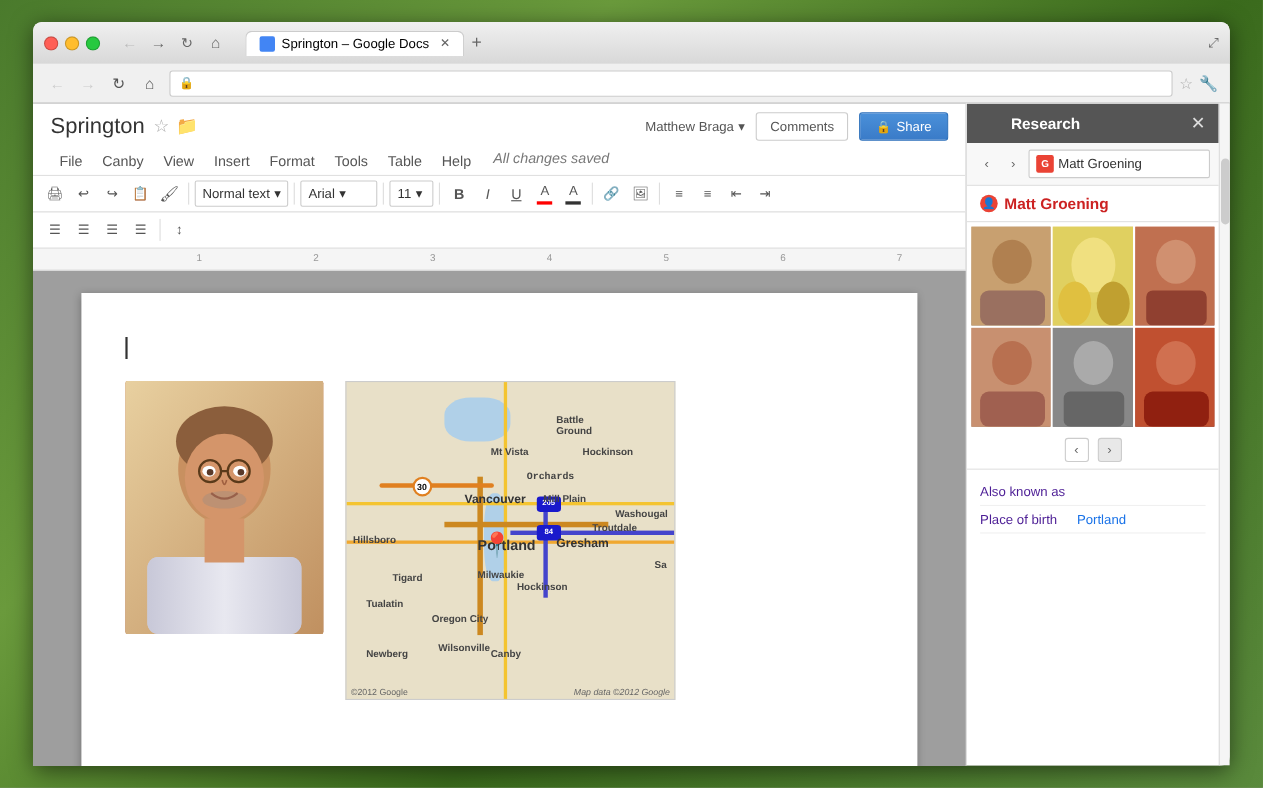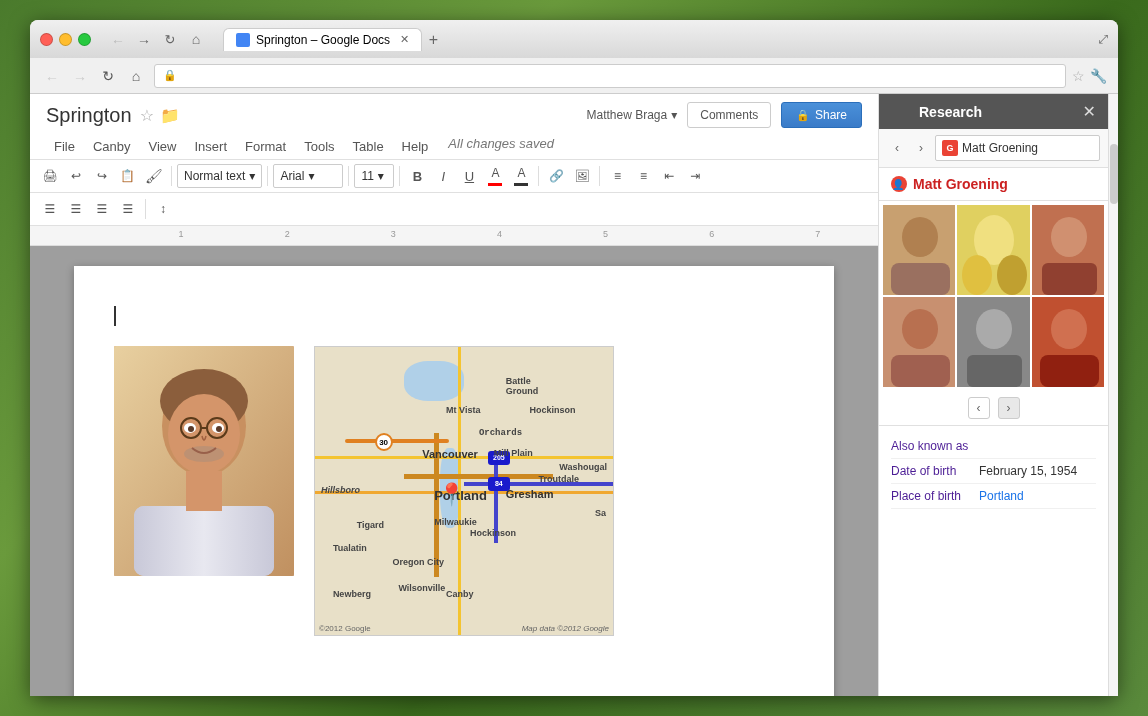--- a/index.html
+++ b/index.html
@@ -470,21 +470,21 @@
                 <div style="position:absolute;top:47%;left:50%;width:50%;height:4px;background:#4444cc;"></div>
                 <div style="position:absolute;top:45%;left:58%;background:#1a1acc;border-radius:3px;width:22px;height:14px;font-size:7px;display:flex;align-items:center;justify-content:center;color:white;font-weight:bold;">84</div>
 
                 <div class="map-label" style="top:10%;left:64%;">Battle<br>Ground</div>
                 <div class="map-label" style="top:20%;left:44%;">Mt Vista</div>
                 <div class="map-label" style="top:20%;left:72%;">Hockinson</div>
                 <div class="map-label" style="top:28%;left:55%;font-family:Liberation Mono, monospace;">Orchards</div>
                 <div class="map-label" style="top:35%;left:36%;font-size:11px;font-weight:bold;color:#333;">Vancouver</div>
                 <div class="map-label" style="top:35%;left:60%;">Mill Plain</div>
                 <div class="map-label" style="top:40%;left:82%;">Washougal</div>
-                <div class="map-label" style="top:48%;left:2%;font-style:italic;">Hillsboro</div>
+                <div class="map-label" style="top:48%;left:2%;">Hillsboro</div>
                 <div class="map-label" style="top:49%;left:40%;font-size:13px;font-weight:bold;color:#333;">Portland</div>
                 <div class="map-label" style="top:49%;left:64%;font-size:11px;font-weight:bold;color:#333;">Gresham</div>
                 <div class="map-label" style="top:44%;left:75%;">Troutdale</div>
                 <div class="map-label" style="top:60%;left:14%;">Tigard</div>
                 <div class="map-label" style="top:59%;left:40%;">Milwaukie</div>
                 <div class="map-label" style="top:63%;left:52%;">Hockinson</div>
                 <div class="map-label" style="top:68%;left:6%;">Tualatin</div>
                 <div class="map-label" style="top:73%;left:26%;">Oregon City</div>
                 <div class="map-label" style="top:84%;left:6%;">Newberg</div>
                 <div class="map-label" style="top:82%;left:28%;">Wilsonville</div>
@@ -572,24 +572,20 @@
       <div class="photo-nav">
         <div class="photo-nav-btn">‹</div>
         <div class="photo-nav-btn active">›</div>
       </div>
 
       <div class="research-info">
         <div class="info-row">
           <span class="info-label">Also known as</span>
         </div>
         <div class="info-row">
-          <span class="info-label">Date of birth</span>
-          <span class="info-value">February 15, 1954</span>
-        </div>
-        <div class="info-row">
           <span class="info-label">Place of birth</span>
           <span class="info-link">Portland</span>
         </div>
       </div>
     </div>
 
     <div class="research-scroll">
       <div class="scroll-thumb"></div>
     </div>
   </div>

